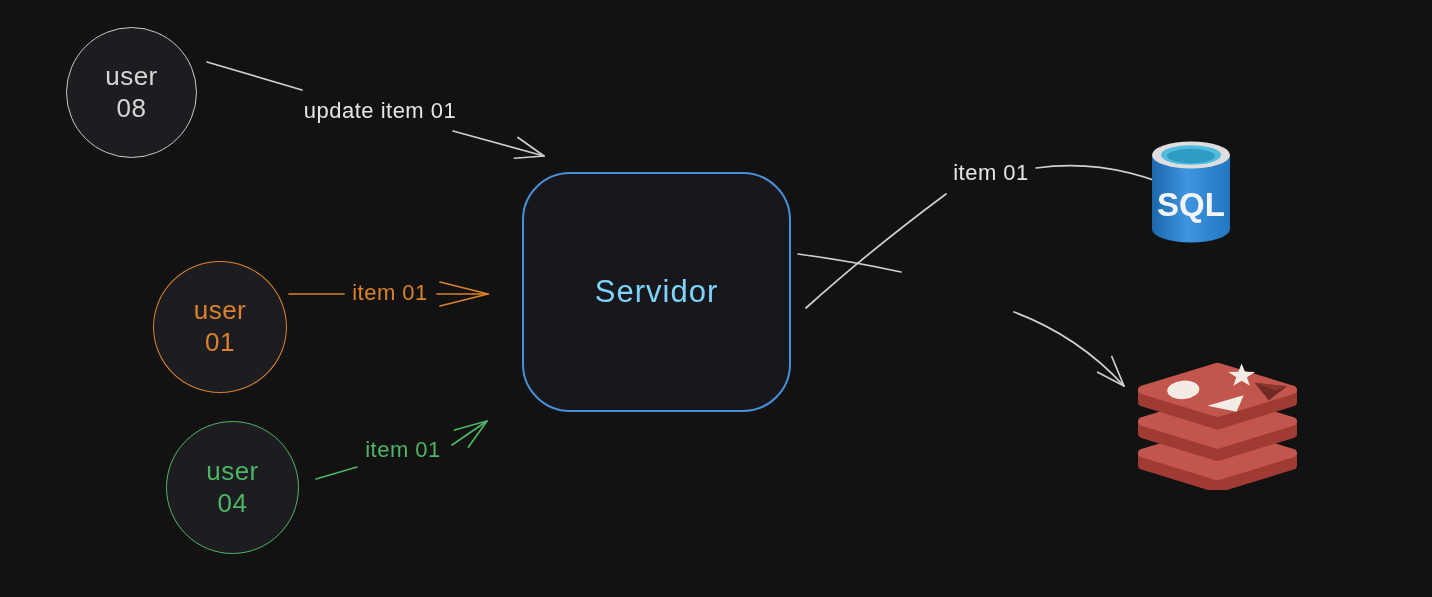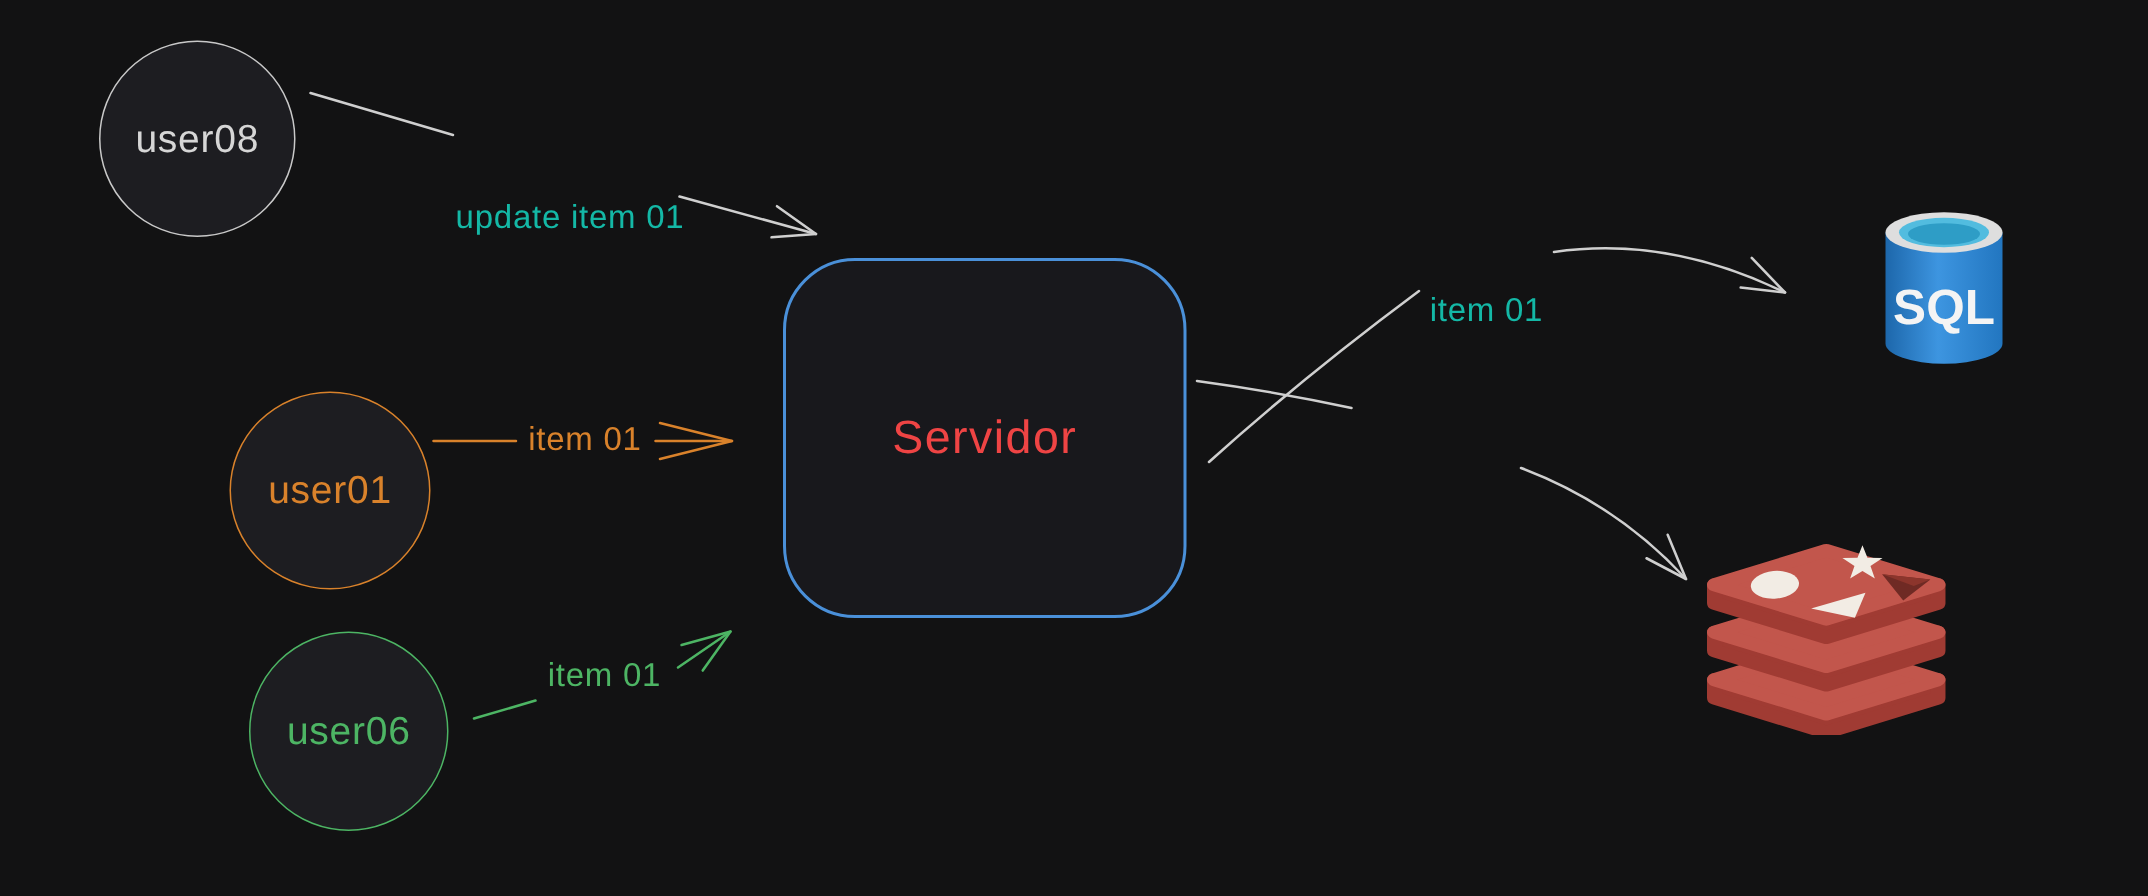--- a/index.html
+++ b/index.html
@@ -20,20 +20,21 @@
     left: 0;
     top: 0;
     width: 1432px;
     height: 597px;
   }
   .node-circle {
     position: absolute;
     border-radius: 50%;
     background: #1d1d21;
     display: flex;
+    flex-direction: column;
     align-items: center;
     justify-content: center;
     text-align: center;
     font-size: 26px;
     line-height: 1.22;
     letter-spacing: 0.5px;
   }
   .circle-user03 {
     left: 66px; top: 27px; width: 129px; height: 129px;
     border: 1.6px solid #c9c9c9; color: #d6d6d6;
@@ -48,32 +49,32 @@
   }
   .server-box {
     position: absolute;
     left: 522px; top: 172px; width: 265px; height: 236px;
     border: 2px solid #4a90d9;
     border-radius: 48px;
     background: #18181c;
     display: flex;
     align-items: center;
     justify-content: center;
-    color: #ef4444;
+    color: #7dd3fc;
     font-size: 31px;
     letter-spacing: 1px;
   }
   .edge-label {
     position: absolute;
     transform: translate(-50%, -50%);
     white-space: nowrap;
     font-size: 22px;
     letter-spacing: 0.5px;
   }
-  .label-white { color: #14b8a6; margin-top: 34px; }
+  .label-white { color: #e5e5e5; }
   .label-orange { color: #d9822b; }
   .label-green { color: #4db564; }
   .icon-box { position: absolute; }
 </style>
 </head>
 <body>
 
 <div class="canvas">
 
   <svg class="edges-layer" width="1432" height="597" viewBox="0 0 1432 597">
@@ -110,33 +111,33 @@
     <div>08</div>
   </div>
 
   <div class="node-circle circle-user01">
     <div>user</div>
     <div>01</div>
   </div>
 
   <div class="node-circle circle-user02">
     <div>user</div>
-    <div>06</div>
+    <div>04</div>
   </div>
 
   <div class="server-box">
     <span>Servidor</span>
   </div>
 
   <div class="edge-label label-white" style="left:380px; top:111px;">update item 01</div>
   <div class="edge-label label-orange" style="left:390px; top:293px;">item 01</div>
   <div class="edge-label label-green" style="left:403px; top:450px;">item 01</div>
   <div class="edge-label label-white" style="left:991px; top:173px;">item 01</div>
 
-  <div class="icon-box" style="left:1255px; top:139px; width:82px; height:107px;">
+  <div class="icon-box" style="left:1150px; top:139px; width:82px; height:107px;">
     <svg width="82" height="107" viewBox="0 0 82 107">
       <defs>
         <linearGradient id="sqlbody" x1="0" y1="0" x2="1" y2="0">
           <stop offset="0" stop-color="#1d67ab"></stop>
           <stop offset="0.45" stop-color="#3d95e0"></stop>
           <stop offset="1" stop-color="#2276c0"></stop>
         </linearGradient>
       </defs>
       <path d="M2 16 L2 90 A39 13.5 0 0 0 80 90 L80 16 Z" fill="url(#sqlbody)"></path>
       <ellipse cx="41" cy="16" rx="39" ry="13.5" fill="#dedede"></ellipse>

